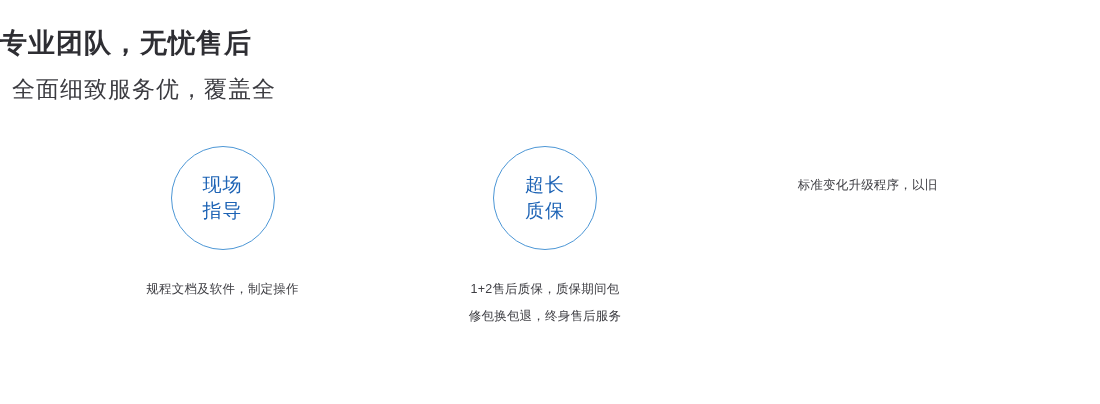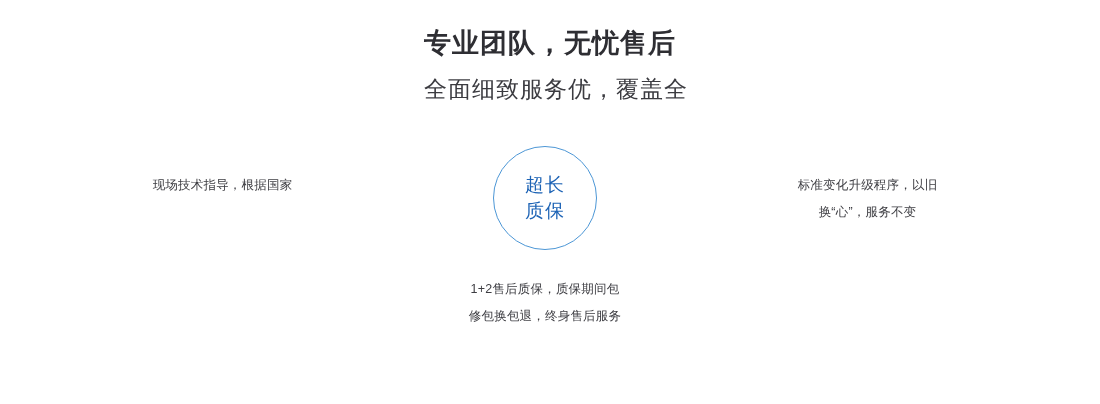--- a/index.html
+++ b/index.html
@@ -18,21 +18,21 @@
     width: 1100px;
     height: 404px;
     background: #ffffff;
   }
   
   .heading {
     position: absolute;
     top: 24px;
     left: 0;
     width: 1100px;
-    text-align: center;
+    text-align: left;
   }
   .title {
     font-size: 27px;
     font-weight: bold;
     color: #2e2e33;
     letter-spacing: 1px;
     line-height: 38px;
     margin: 0;
   }
   .subtitle {
@@ -99,39 +99,42 @@
 <div class="page">
 
   <div class="heading">
     <h1 class="title">专业团队，无忧售后</h1>
     <h2 class="subtitle">全面细致服务优，覆盖全</h2>
   </div>
 
   <div class="features">
 
     <div class="feature">
+      <div class="circle">
+        <span class="circle-line">现场</span>
+        <span class="circle-line">指导</span>
+      </div>
       <div class="caption">
-        <span class="caption-line">现场技术指导，根据国家</span>
+        <span class="caption-line">规程文档及软件，制定操作</span>
       </div>
     </div>
 
     <div class="feature">
       <div class="circle">
         <span class="circle-line">超长</span>
         <span class="circle-line">质保</span>
       </div>
       <div class="caption">
         <span class="caption-line">1+2售后质保，质保期间包</span>
         <span class="caption-line">修包换包退，终身售后服务</span>
       </div>
     </div>
 
 
 
     <div class="feature">
       <div class="caption">
         <span class="caption-line">标准变化升级程序，以旧</span>
-        <span class="caption-line">换“心”，服务不变</span>
       </div>
     </div>
 
   </div>
 </div>
 
 </body></html>

